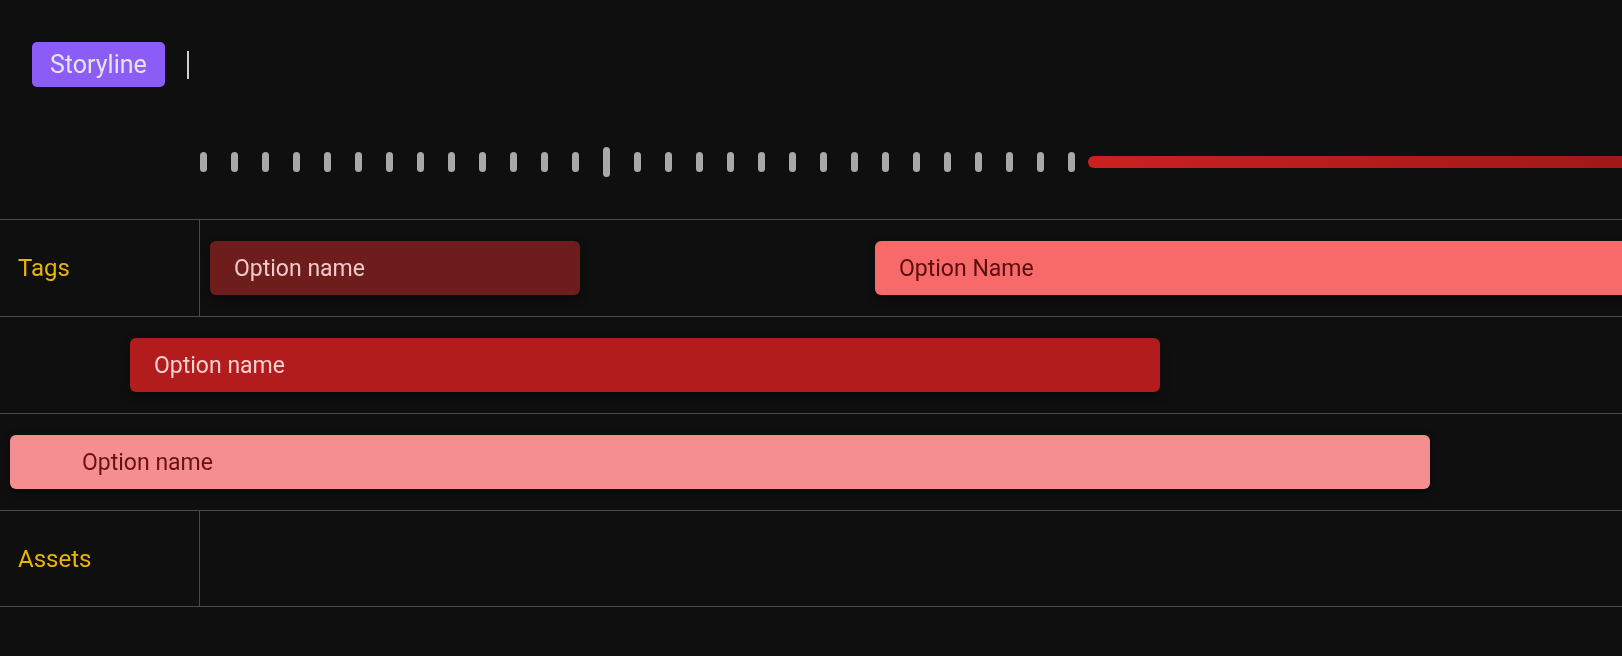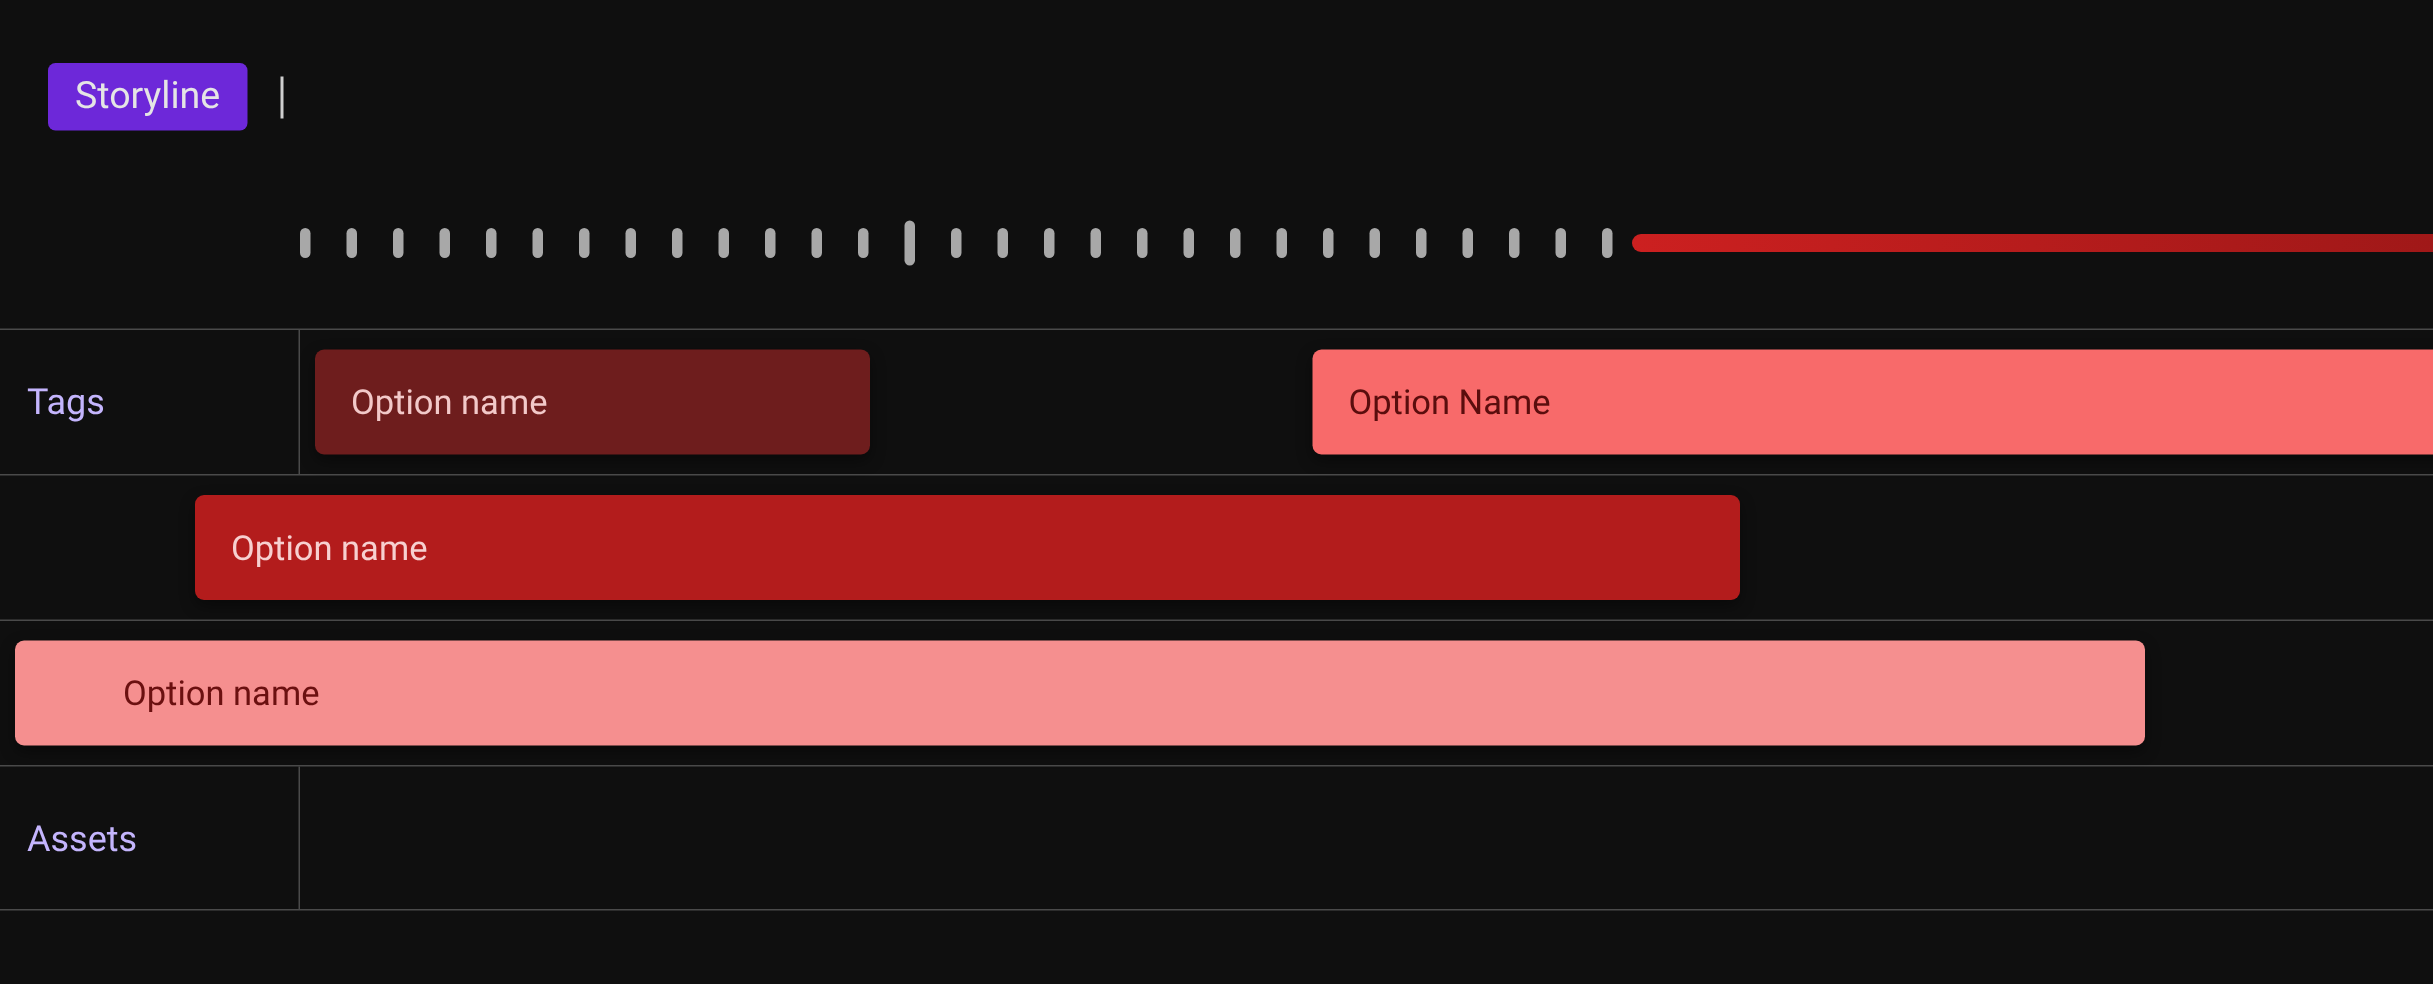--- a/index.html
+++ b/index.html
@@ -24,21 +24,21 @@
       padding: 42px 32px 0 32px;
     }
     .tab {
       font-size: 25px;
       padding: 8px 18px;
       border-radius: 5px;
       color: #e5e5e5;
       cursor: pointer;
     }
     .tab.active {
-      background: #6d28d9;
+      background: #8b5cf6;
     }
     .tab.inactive {
       background: transparent;
     }
     .tab-divider {
       width: 2px;
       height: 28px;
       background: #cfcfcf;
       margin: 0 22px;
     }
@@ -90,32 +90,32 @@
     .row:last-child {
       border-bottom: 1px solid #4a4a4a;
     }
     .row-label {
       width: 200px;
       flex-shrink: 0;
       display: flex;
       align-items: center;
       padding-left: 18px;
       font-size: 24px;
-      color: #c4b5fd;
+      color: #eab308;
       border-right: 1px solid #4a4a4a;
     }
     .row-track {
       flex: 1;
       position: relative;
     }
     .clip {
       position: absolute;
       top: 50%;
       transform: translateY(-50%);
-      height: 70px;
+      height: 54px;
       border-radius: 6px;
       display: flex;
       align-items: center;
       padding-left: 24px;
       font-size: 23px;
       cursor: pointer;
       box-shadow: 0 4px 10px rgba(0,0,0,0.4);
     }
     .clip-indent {
       padding-left: 72px;

